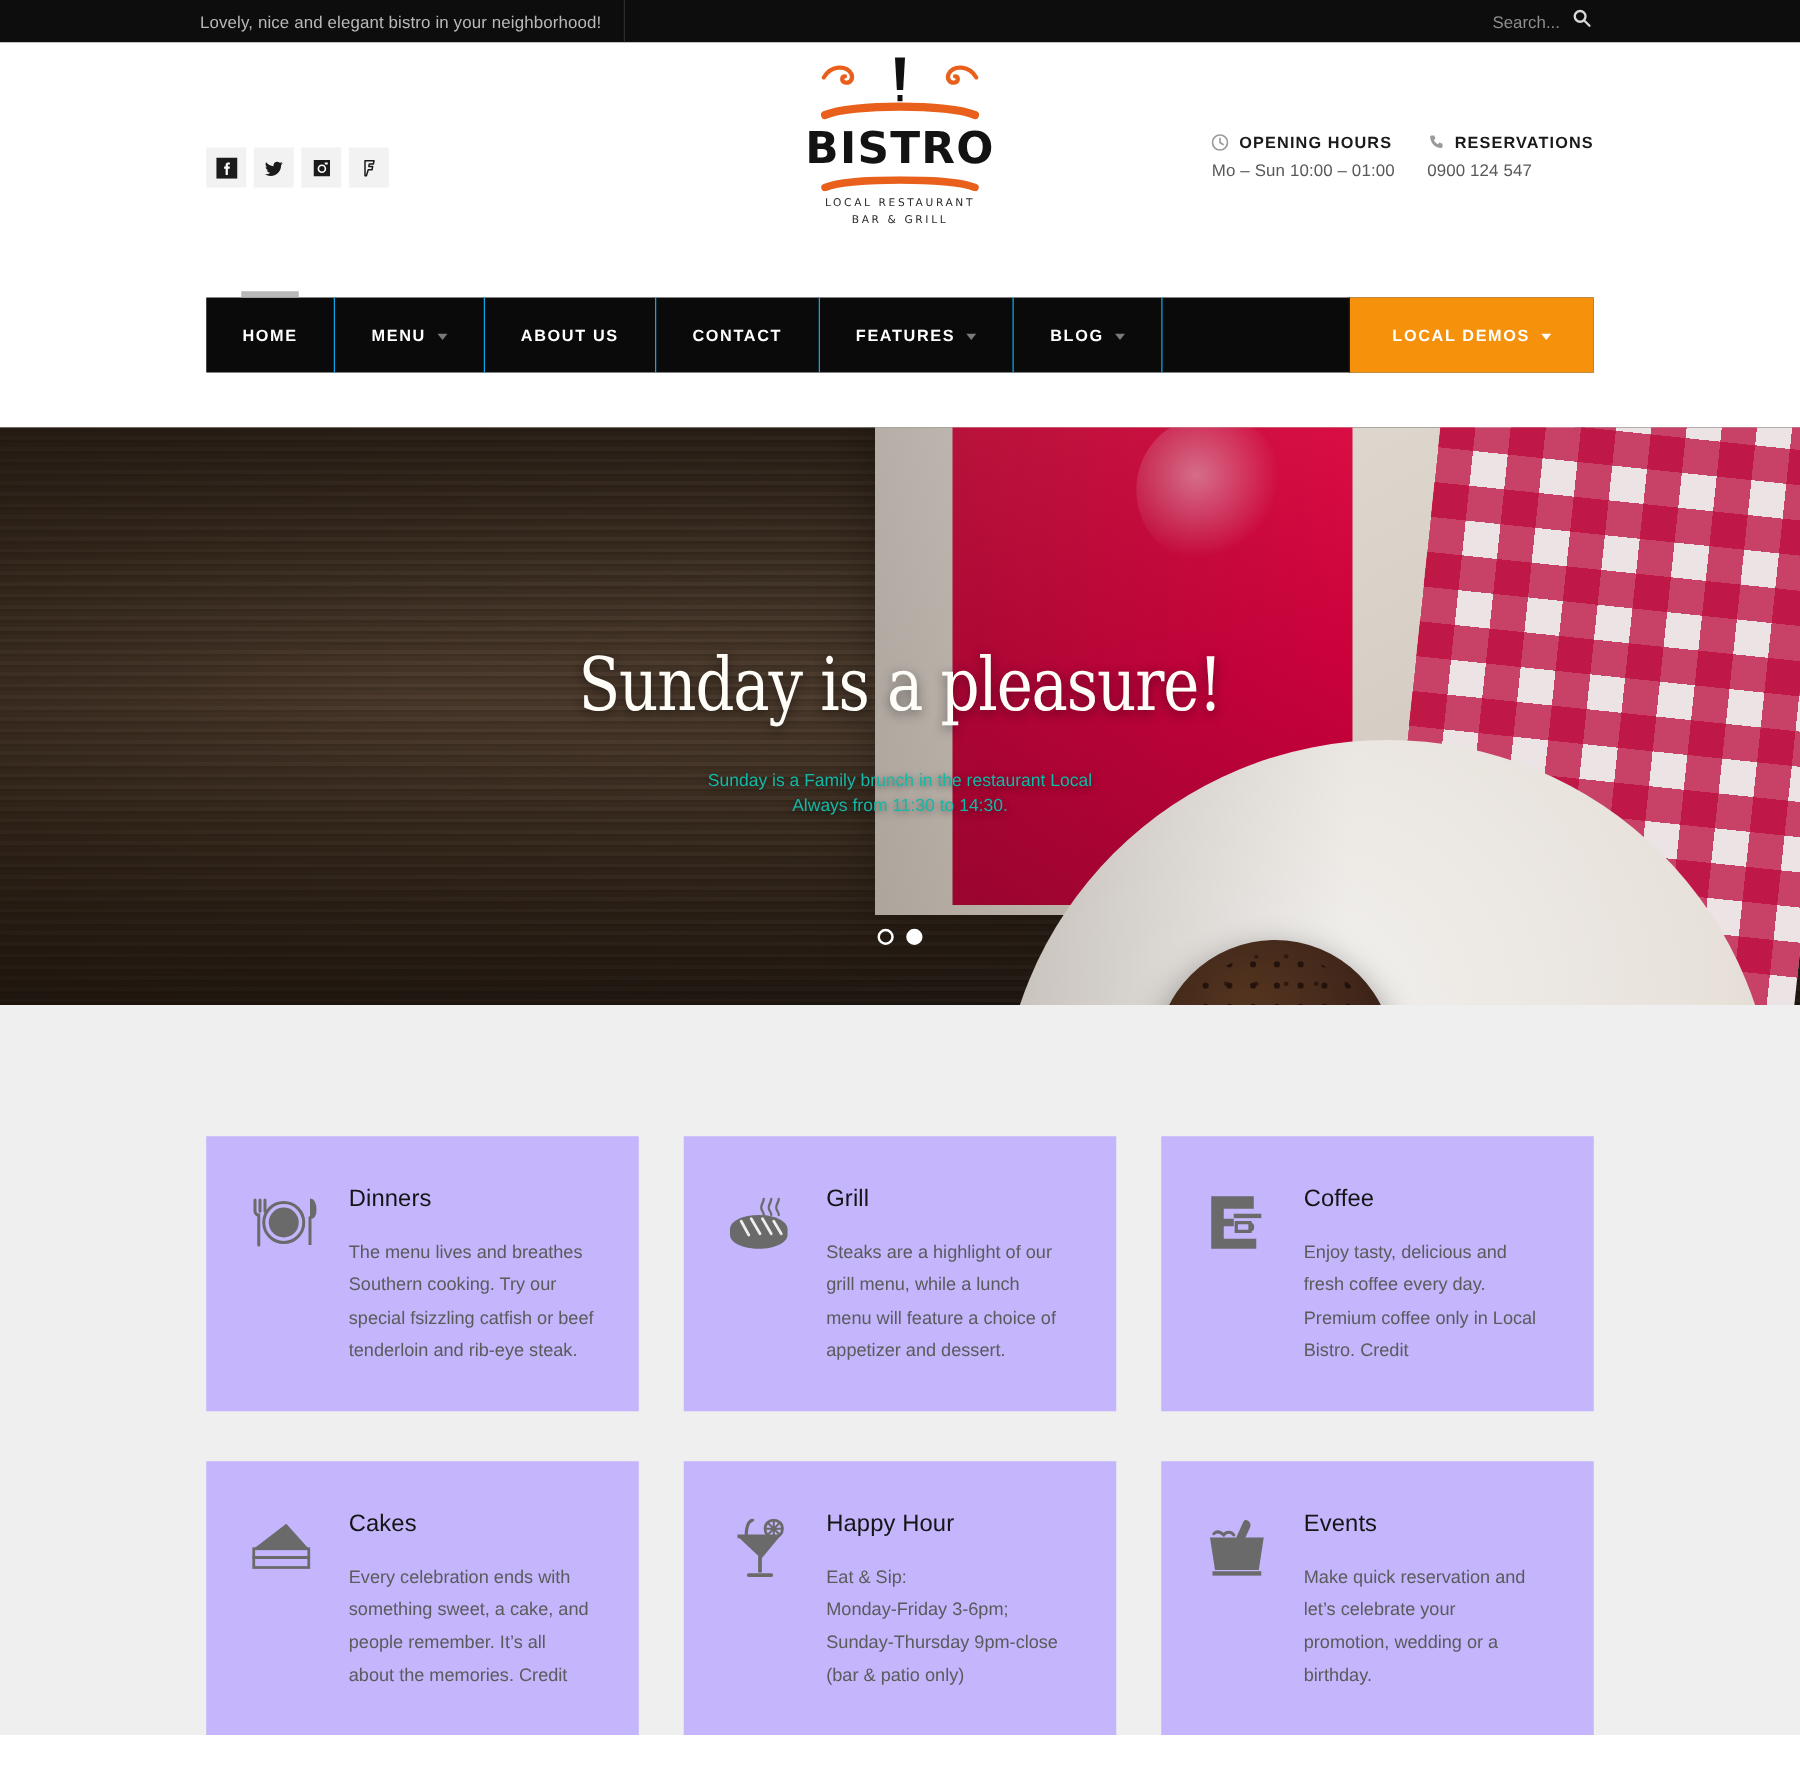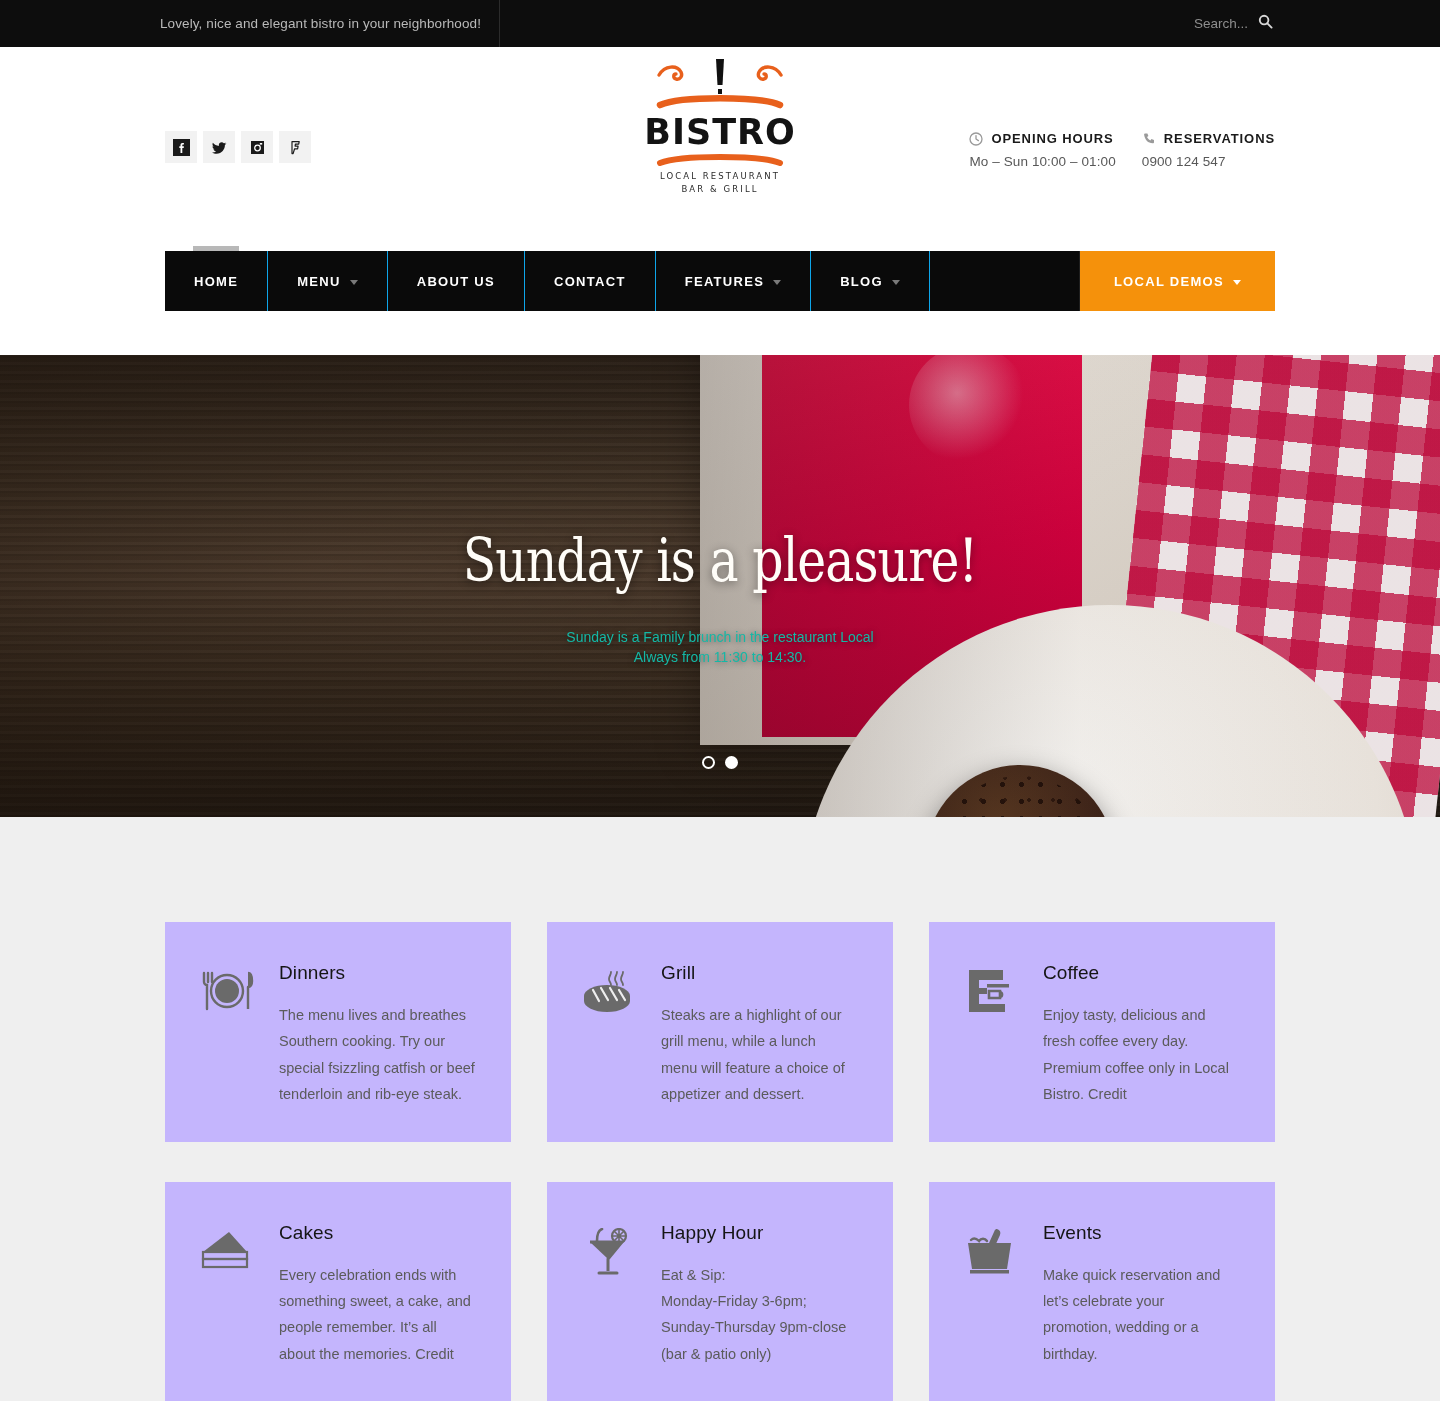--- a/index.html
+++ b/index.html
@@ -8,21 +8,21 @@
     width: 1440px;
     height: 1426px;
     overflow: hidden;
     background: #ffffff;
     font-family: "Liberation Sans", sans-serif;
     -webkit-font-smoothing: antialiased;
   }
 
   
   .topbar {
-    height: 47px;
+    height: 34px;
     background: #0d0d0d;
     display: flex;
     align-items: stretch;
     position: relative;
   }
   .topbar-tagline {
     display: flex;
     align-items: center;
     padding: 0 18px 0 160px;
     color: #b9b9b9;
@@ -101,21 +101,21 @@
     font-family: "DejaVu Sans", sans-serif;
     font-size: 8.5px;
     letter-spacing: 2.1px;
     color: #2b2b2b;
     line-height: 1.5;
   }
 
   .info {
     position: absolute;
     right: 0;
-    top: 84px;
+    top: 72px;
     display: flex;
     gap: 26px;
   }
   .info-block { min-width: 0; }
   .info-head {
     display: flex;
     align-items: center;
     gap: 8px;
     font-size: 13px;
     font-weight: 700;

